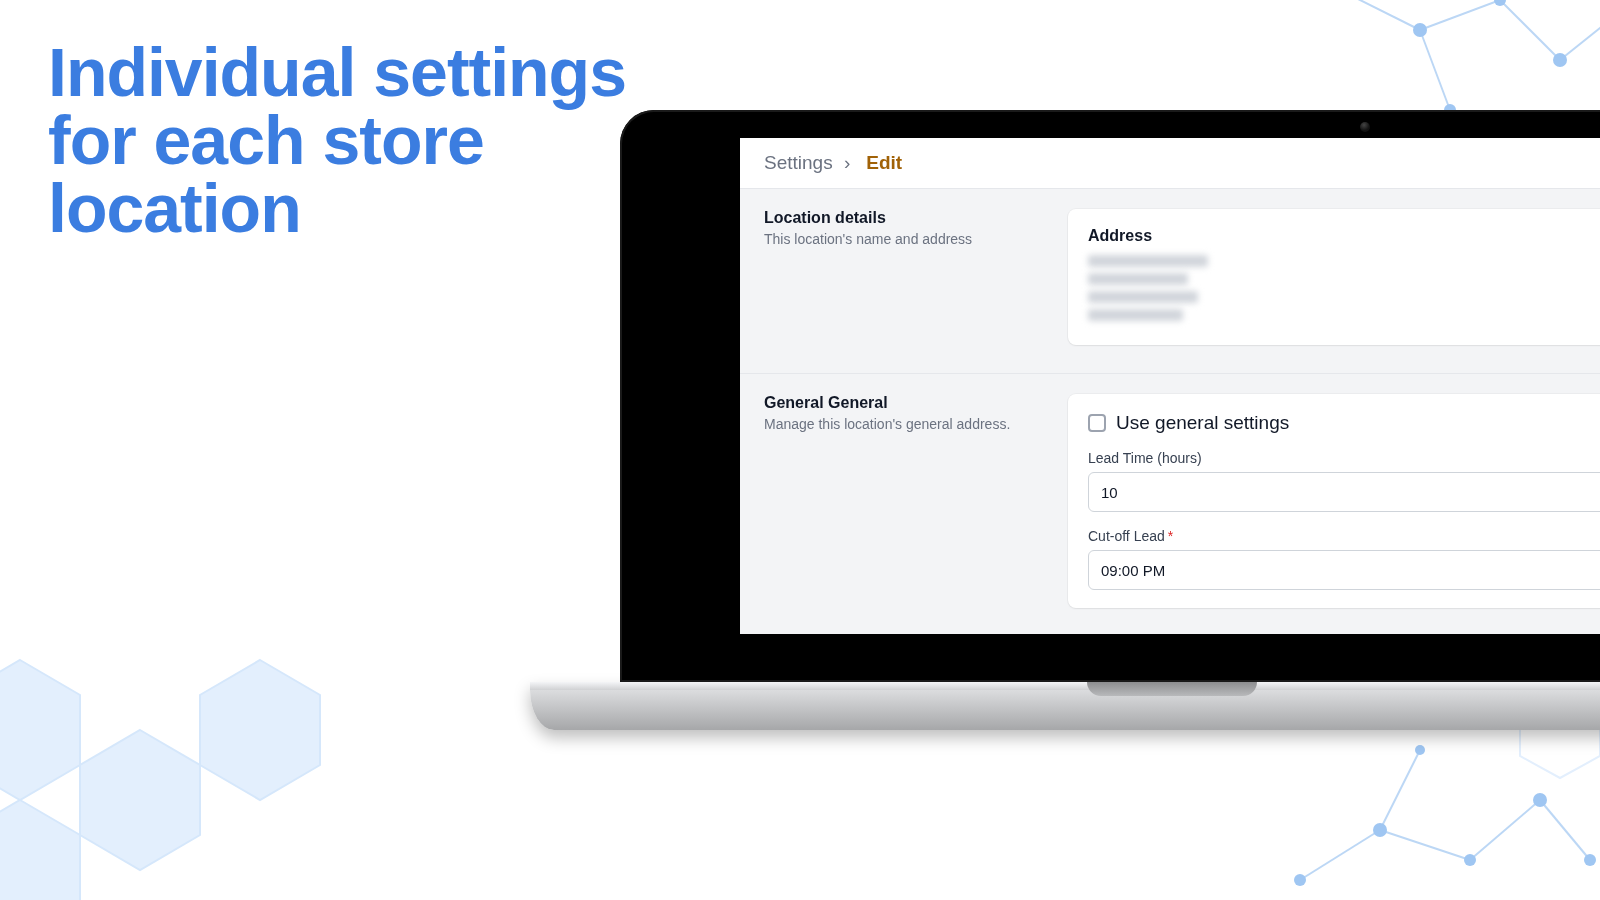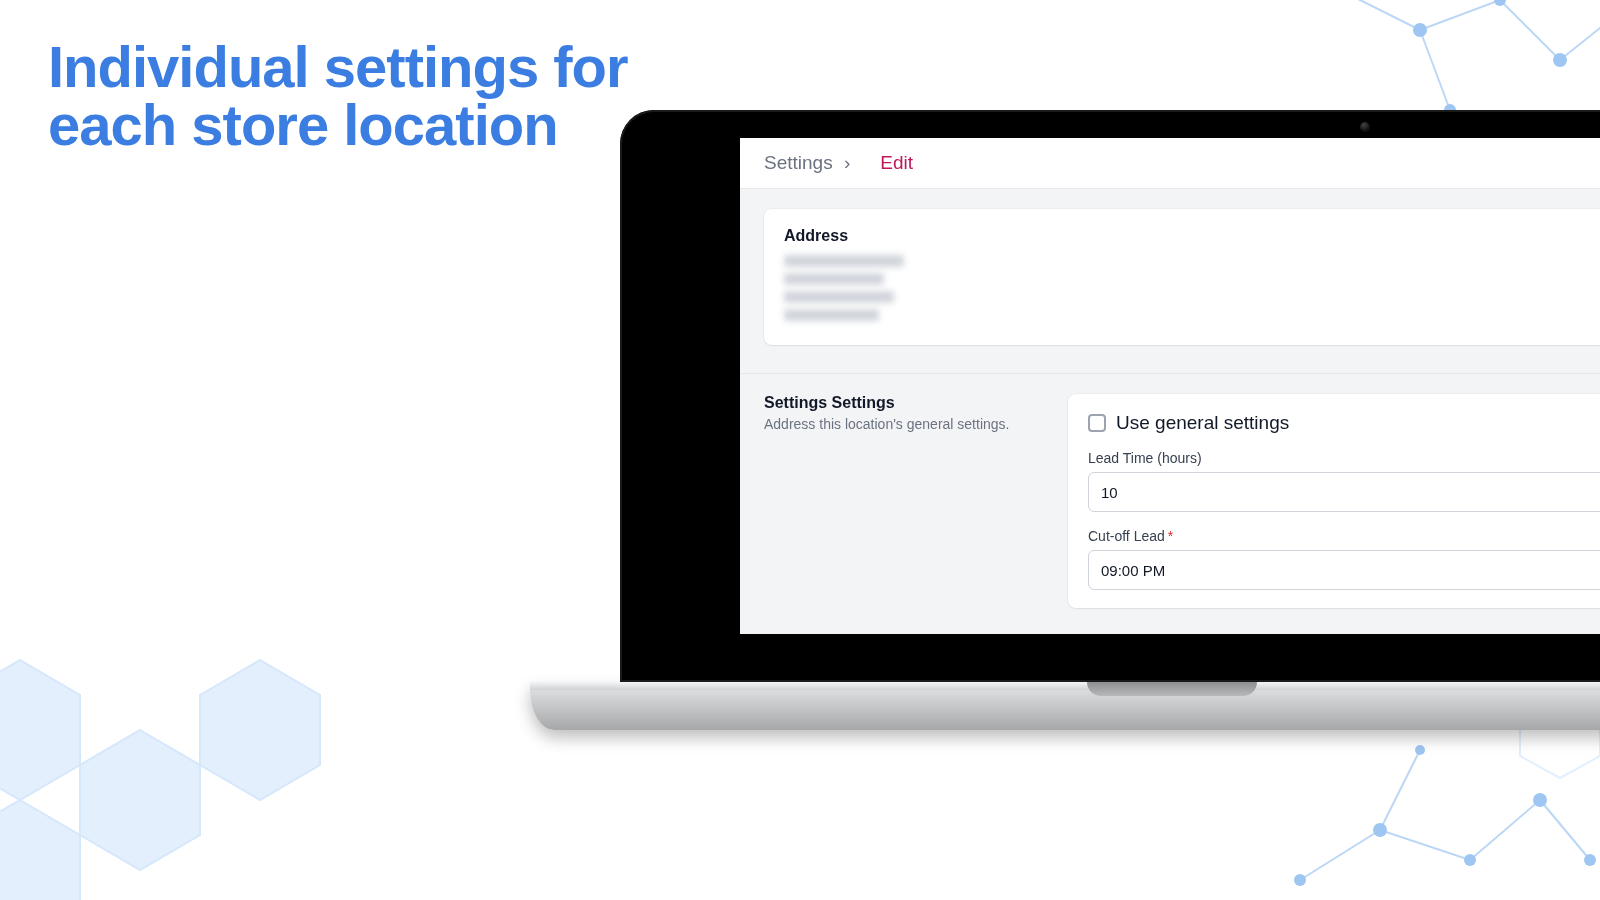--- a/index.html
+++ b/index.html
@@ -7,21 +7,21 @@
 
   
   .deco { position:absolute; pointer-events:none; }
   .deco.top-right { top:-40px; right:-40px; width:340px; height:260px; }
   .deco.bottom-left { bottom:-60px; left:-80px; width:420px; height:340px; }
   .deco.bottom-right { bottom:-40px; right:-20px; width:380px; height:280px; }
 
   .headline {
     position:absolute;
     top:38px; left:48px;
-    font-size:58px;
+    font-size:68px;
     line-height:1.0;
     font-weight:800;
     color:#3b7de0;
     letter-spacing:-1px;
     max-width:640px;
   }
 
   
   .laptop {
     position:absolute;
@@ -65,21 +65,21 @@
   }
 
   
   .crumbs {
     background:#fff;
     padding:14px 24px;
     font-size:19px;
     color:#6b7280;
     border-bottom:1px solid #e5e7eb;
   }
-  .crumbs .active { color:#be185d; font-weight:400; margin-left:24px; }
+  .crumbs .active { color:#a16207; font-weight:700; margin-left:10px; }
   .chev { display:inline-block; margin:0 6px; }
 
   .page-body { padding:0; }
 
   .section-row {
     display:flex;
     border-bottom:1px solid #e5e7eb;
     padding:20px 24px;
     gap:24px;
     align-items:flex-start;
@@ -182,33 +182,37 @@
     <div class="screen">
 
       <div class="crumbs">
         <span>Settings</span>
         <span class="chev">›</span><span class="active">Edit</span>
       </div>
 
       <div class="page-body">
 
         <div class="section-row tall">
+          <div class="side-col">
+            <h3>Location details</h3>
+            <p>This location's name and address</p>
+          </div>
           <div class="card">
             <h4>Address</h4>
             <div class="blurred-line" style="width:120px"></div>
             <div class="blurred-line" style="width:100px"></div>
             <div class="blurred-line" style="width:110px"></div>
             <div class="blurred-line" style="width:95px"></div>
           </div>
         </div>
 
         <div class="section-row tall">
           <div class="side-col">
-            <h3>Settings Settings</h3>
-            <p>Address this location's general settings.</p>
+            <h3>General General</h3>
+            <p>Manage this location's general address.</p>
           </div>
           <div class="card">
             <div class="check-row">
               <span class="chk">
                 
               </span>
               <span class="chk-label">Use general settings</span>
             </div>
 
             <label class="field-label">Lead Time (hours)</label>

